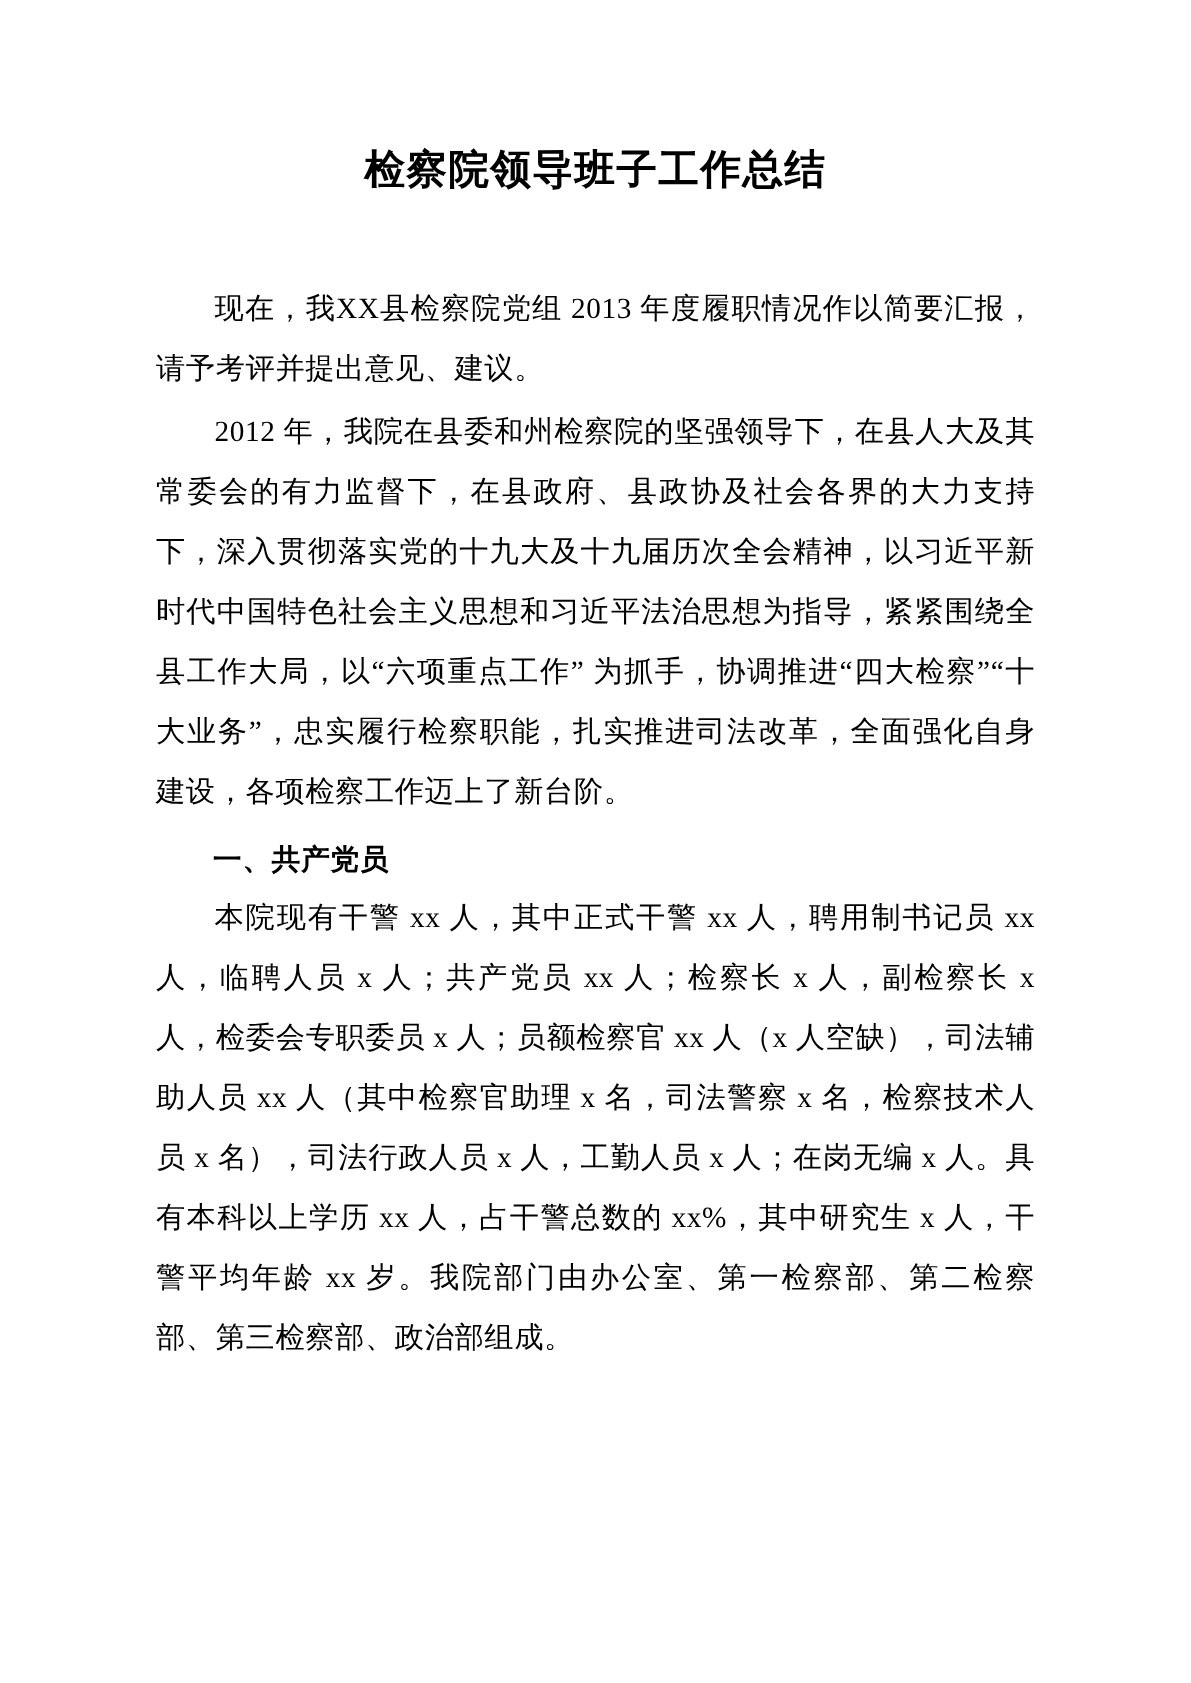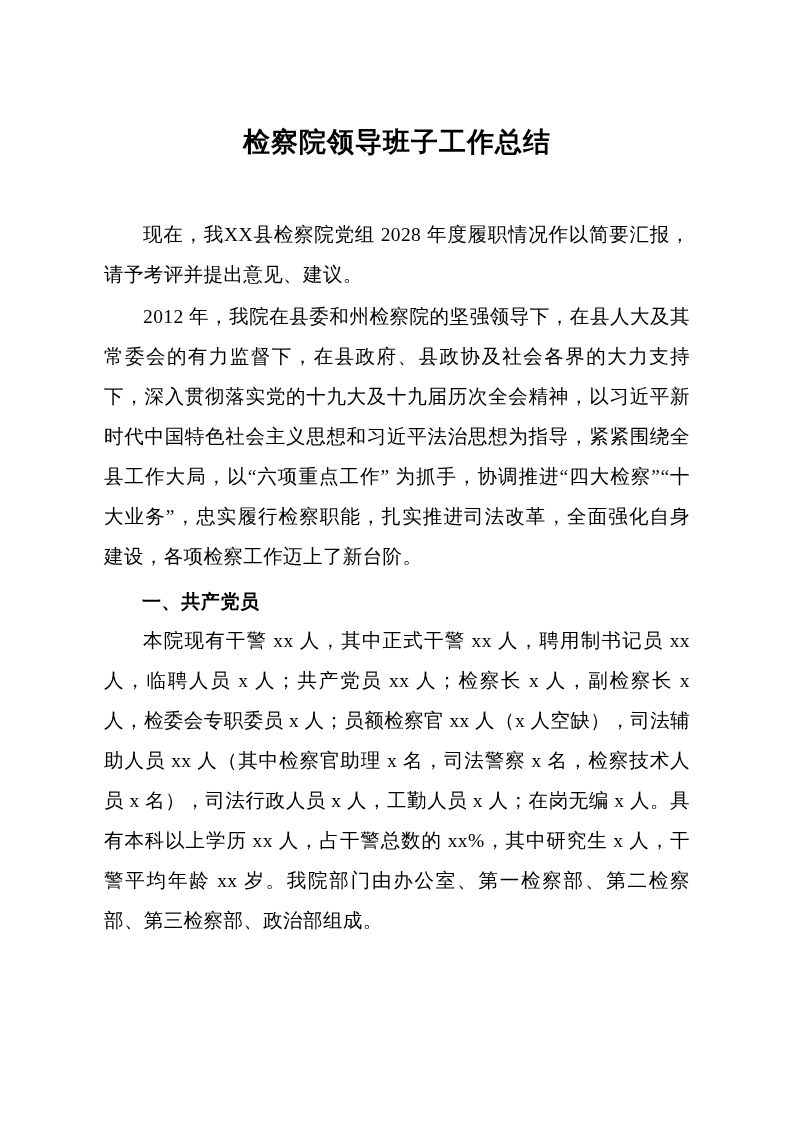--- a/index.html
+++ b/index.html
@@ -12,21 +12,21 @@
     background: #ffffff;
     font-family: "Liberation Serif", "DejaVu Serif", serif;
     color: #000000;
     overflow: hidden;
   }
   .page {
     position: relative;
     width: 794px;
     height: 1122px;
     box-sizing: border-box;
-    padding: 100px 104px 80px 104px;
+    padding: 72px 104px 80px 104px;
   }
   .doc-title {
     font-family: "DejaVu Sans", "Liberation Sans", sans-serif;
     font-size: 27px;
     font-weight: bold;
     text-align: center;
     letter-spacing: 1px;
     margin: 22px 0 0 0;
     line-height: 1.5;
   }
@@ -53,21 +53,21 @@
   }
 </style>
 </head>
 <body>
 
 <div class="page">
 
   <h1 class="doc-title">检察院领导班子工作总结</h1>
 
   <div class="body-block">
-    <p class="para">现在，我XX县检察院党组 2028 年度履职情况作以简要汇报，请予考评并提出意见、建议。</p>
+    <p class="para">现在，我XX县检察院党组 2013 年度履职情况作以简要汇报，请予考评并提出意见、建议。</p>
 
     <p class="para">2012 年，我院在县委和州检察院的坚强领导下，在县人大及其常委会的有力监督下，在县政府、县政协及社会各界的大力支持下，深入贯彻落实党的十九大及十九届历次全会精神，以习近平新时代中国特色社会主义思想和习近平法治思想为指导，紧紧围绕全县工作大局，以“六项重点工作” 为抓手，协调推进“四大检察”“十大业务”，忠实履行检察职能，扎实推进司法改革，全面强化自身建设，各项检察工作迈上了新台阶。</p>
 
     <p class="heading">一、共产党员</p>
 
     <p class="para">本院现有干警 xx 人，其中正式干警 xx 人，聘用制书记员 xx 人，临聘人员 x 人；共产党员 xx 人；检察长 x 人，副检察长 x 人，检委会专职委员 x 人；员额检察官 xx 人（x 人空缺），司法辅助人员 xx 人（其中检察官助理 x 名，司法警察 x 名，检察技术人员 x 名），司法行政人员 x 人，工勤人员 x 人；在岗无编 x 人。具有本科以上学历 xx 人，占干警总数的 xx%，其中研究生 x 人，干警平均年龄 xx 岁。我院部门由办公室、第一检察部、第二检察部、第三检察部、政治部组成。</p>
   </div>
 
 </div>
 

